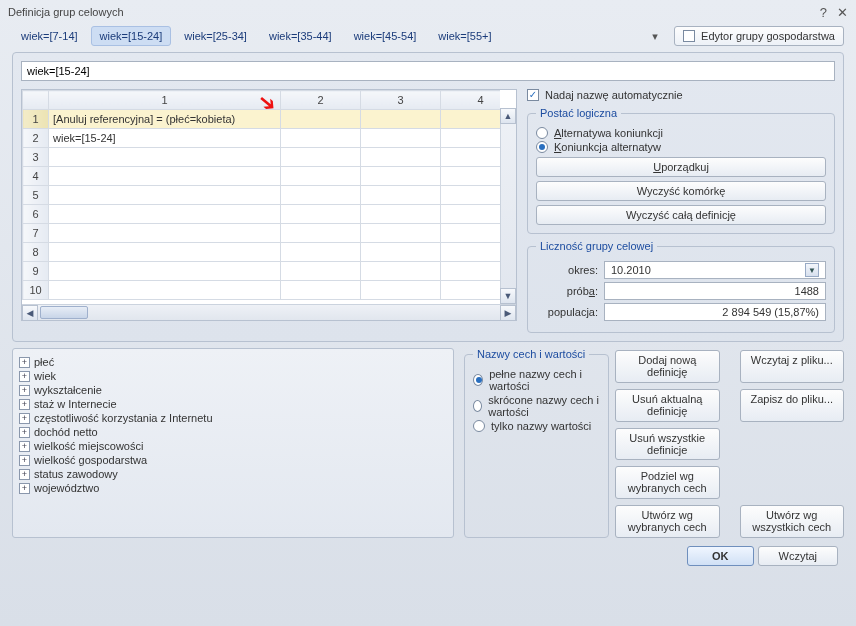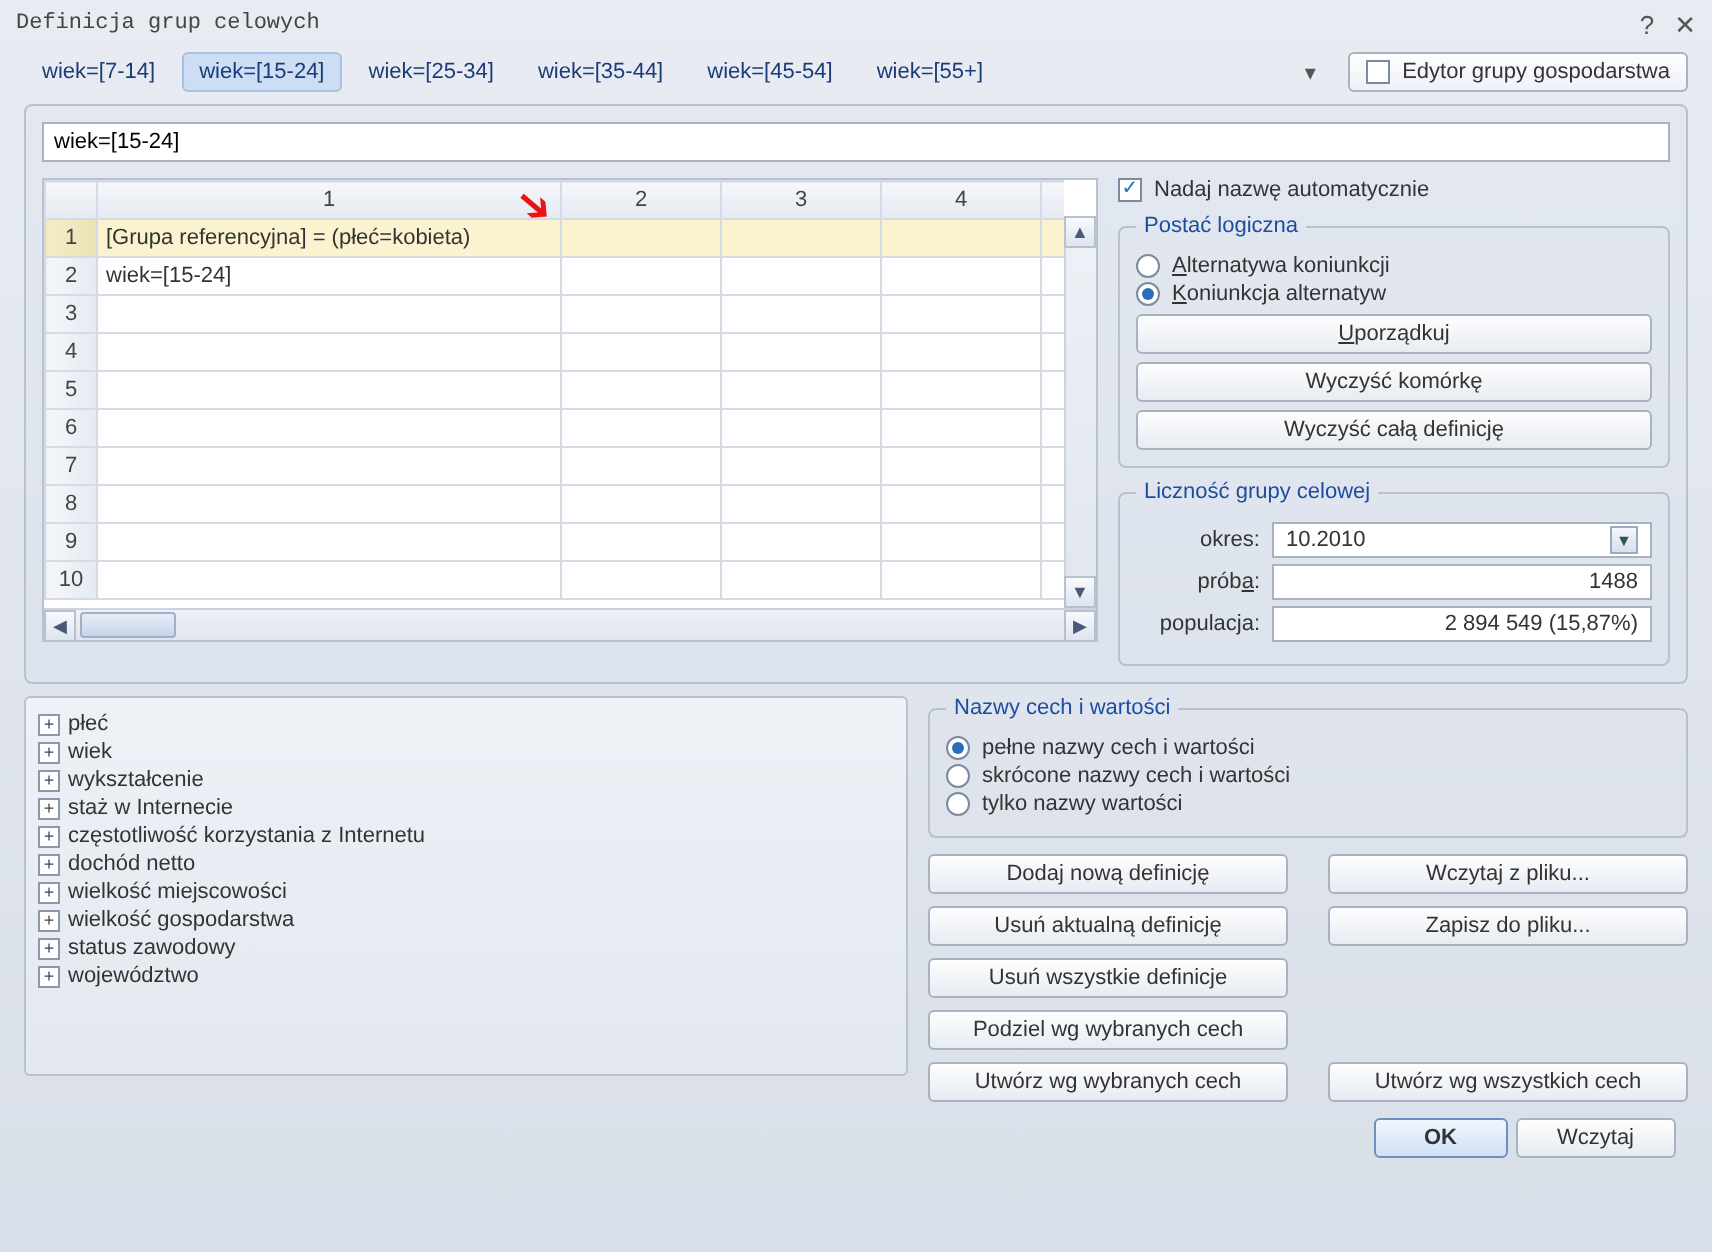--- a/index.html
+++ b/index.html
@@ -13,21 +13,21 @@
     overflow: hidden;
     color: #333;
   }
   .titlebar {
     display: flex;
     align-items: center;
     justify-content: space-between;
     padding: 4px 8px;
     height: 24px;
   }
-  .titlebar .title { color: #444; font-family: Liberation Mono, monospace; }
+  .titlebar .title { color: #444; }
   .titlebar .controls { display: flex; gap: 10px; align-items: center; }
   .titlebar .controls span { cursor: pointer; color: #555; font-size: 13px; }
   .tabstrip {
     display: flex;
     align-items: center;
     padding: 2px 12px 6px 12px;
     gap: 4px;
   }
   .tab {
     padding: 3px 8px;
@@ -149,21 +149,21 @@
   .arrow-overlay {
     position:absolute;
     left: 236px; top: 0px;
     color: #e11;
     font-size: 22px;
     transform: rotate(40deg);
     pointer-events: none;
   }
 
   .rightpanel {
-    width: 276px;
+    width: 308px;
     display:flex;
     flex-direction:column;
     gap:6px;
   }
   .autorow {
     display:flex; align-items:center; gap:6px;
   }
   .checkbox.checked::after {
     content:"✓"; color:#2a6fbf; font-size:10px; line-height:10px; display:block; text-align:center;
   }
@@ -224,21 +224,21 @@
     height: 190px;
   }
   .tree-item {
     display:flex; align-items:center; gap:4px; padding:1px 2px;
   }
   .plusbox {
     width:11px;height:11px;border:1px solid #8a97ac;background:#fff;font-size:9px;line-height:9px;text-align:center;color:#445;cursor:pointer;
   }
   .rightbot {
     width:380px;
-    display:flex;flex-direction:column;gap:6px;
+    display:flex;gap:6px;
   }
   .btn-grid {
     display:grid;
     grid-template-columns: 1fr 1fr;
     gap:6px 20px;
     margin-top:2px;
   }
   .btn-grid .btn { margin-top:0; }
   .dialog-buttons {
     display:flex; justify-content:flex-end; gap:4px; padding:8px 18px 0 0;
@@ -308,21 +308,21 @@
                 <th>1</th>
                 <th>2</th>
                 <th>3</th>
                 <th>4</th>
                 <th>5</th>
               </tr>
             </thead>
             <tbody>
               <tr>
                 <td class="rowhdr">1</td>
-                <td>[Grupa referencyjna] = (płeć=kobieta)</td>
+                <td>[Anuluj referencyjna] = (płeć=kobieta)</td>
                 <td></td>
                 <td></td>
                 <td></td>
                 <td></td>
               </tr>
               <tr>
                 <td class="rowhdr">2</td>
                 <td>wiek=[15-24]</td>
                 <td></td>
                 <td></td>

